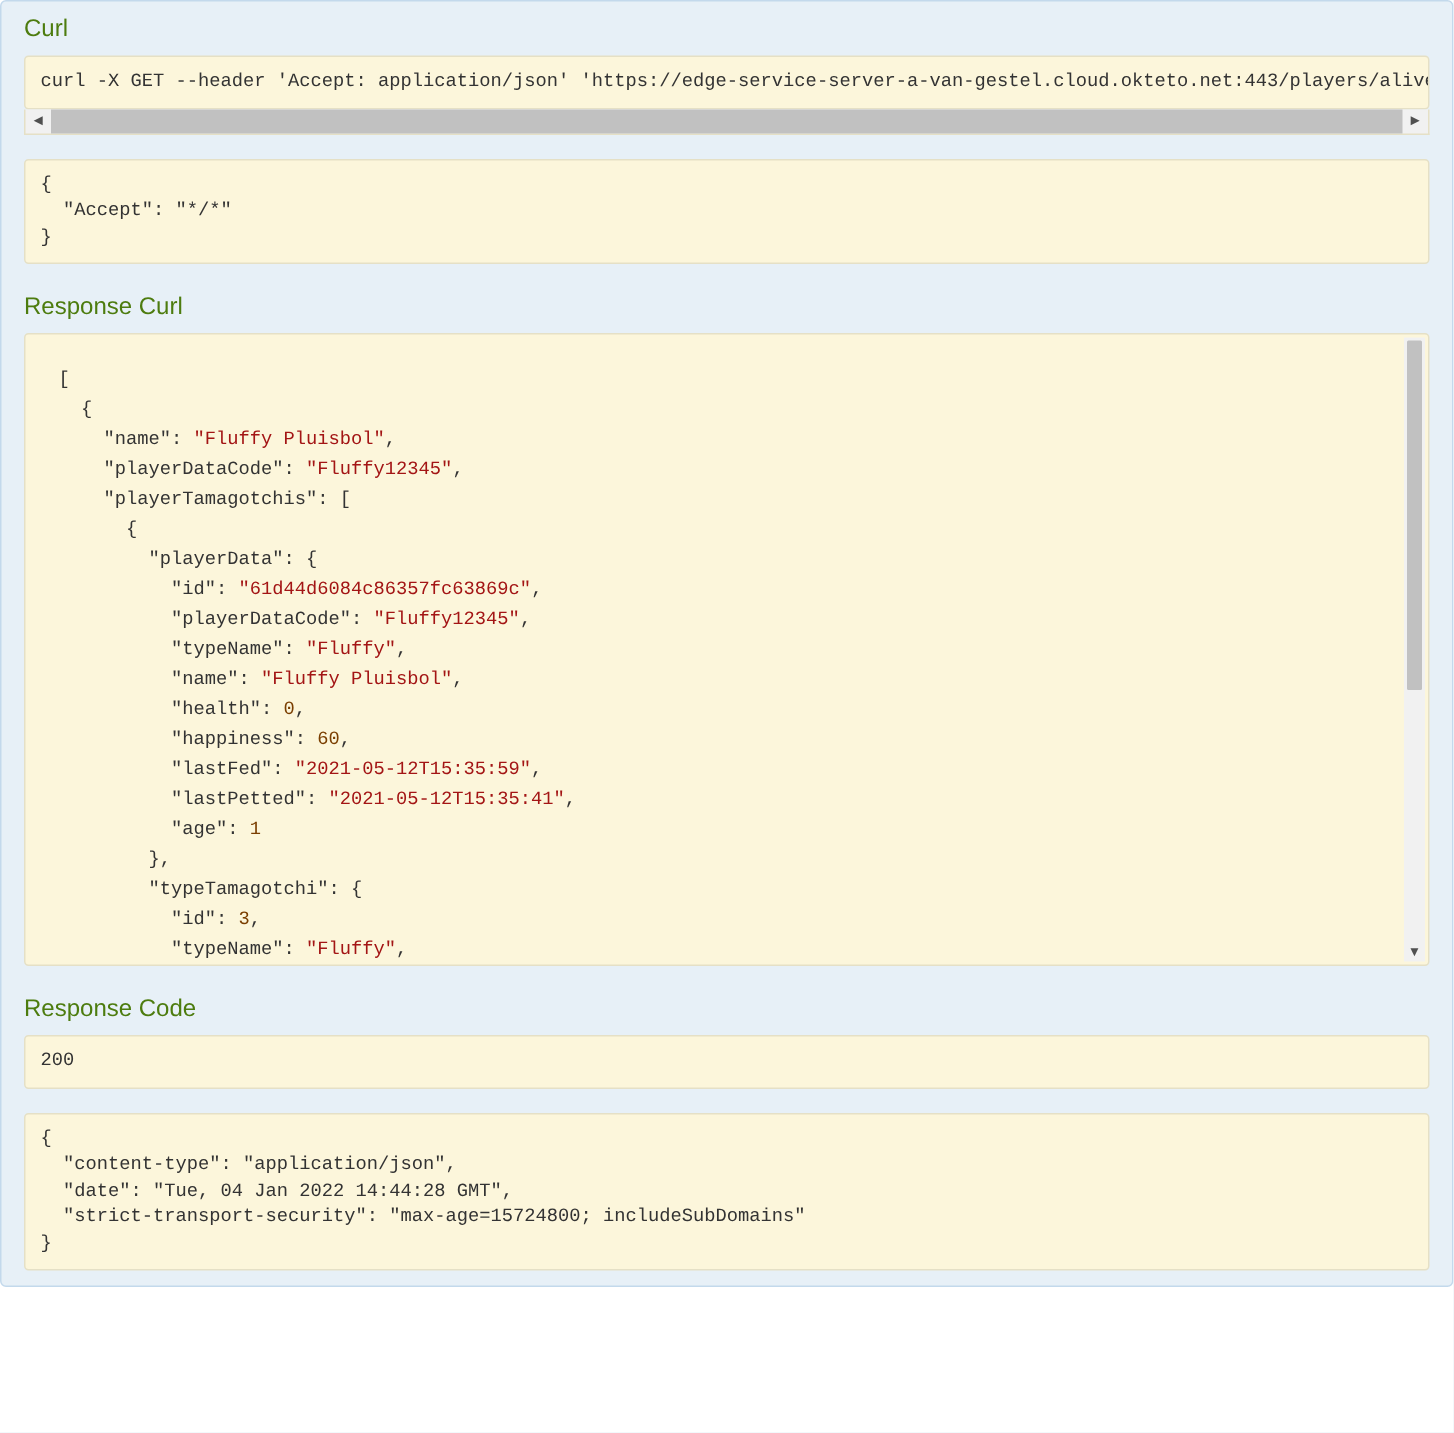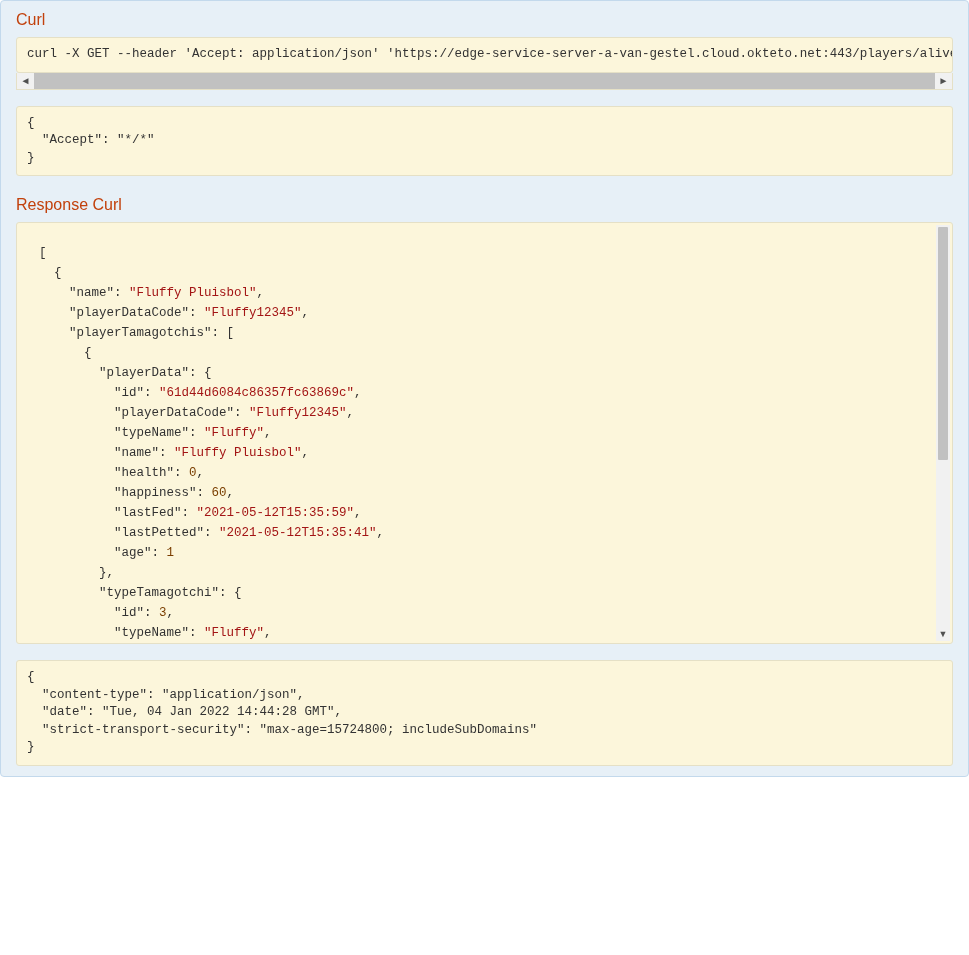--- a/index.html
+++ b/index.html
@@ -17,21 +17,21 @@
     border-radius: 4px;
     padding: 0;
   }
   .section {
     padding: 6px 15px 10px 15px;
   }
   h4 {
     margin: 4px 0 8px 0;
     font-size: 16px;
     font-weight: 500;
-    color: #c2410c;
+    color: #4d7c0f;
   }
   .codebox {
     background: #fcf6db;
     border: 1px solid #e5e0c6;
     border-radius: 3px;
     padding: 8px 10px;
     font-family: "Courier New", Consolas, monospace;
     font-size: 12.5px;
     color: #333;
     line-height: 1.4;
@@ -171,20 +171,24 @@
           <span class="key">"id"</span><span class="pun">: </span><span class="num">3</span><span class="pun">,</span>
           <span class="key">"typeName"</span><span class="pun">: </span><span class="str">"Fluffy"</span><span class="pun">,</span>
 </div>
       <div class="vscrollbar">
         <div class="vscroll-thumb"></div>
         <div class="vscroll-arrow-bot">▼</div>
       </div>
     </div>
   </div>
 
+  <div class="section">
+    <h4>Response Code</h4>
+    <div class="codebox">200</div>
+  </div>
 
   <div class="section">
     <div class="codebox" id="resp-headers">{
   "content-type": "application/json",
   "date": "Tue, 04 Jan 2022 14:44:28 GMT",
   "strict-transport-security": "max-age=15724800; includeSubDomains"
 }</div>
   </div>
 
 </div>

